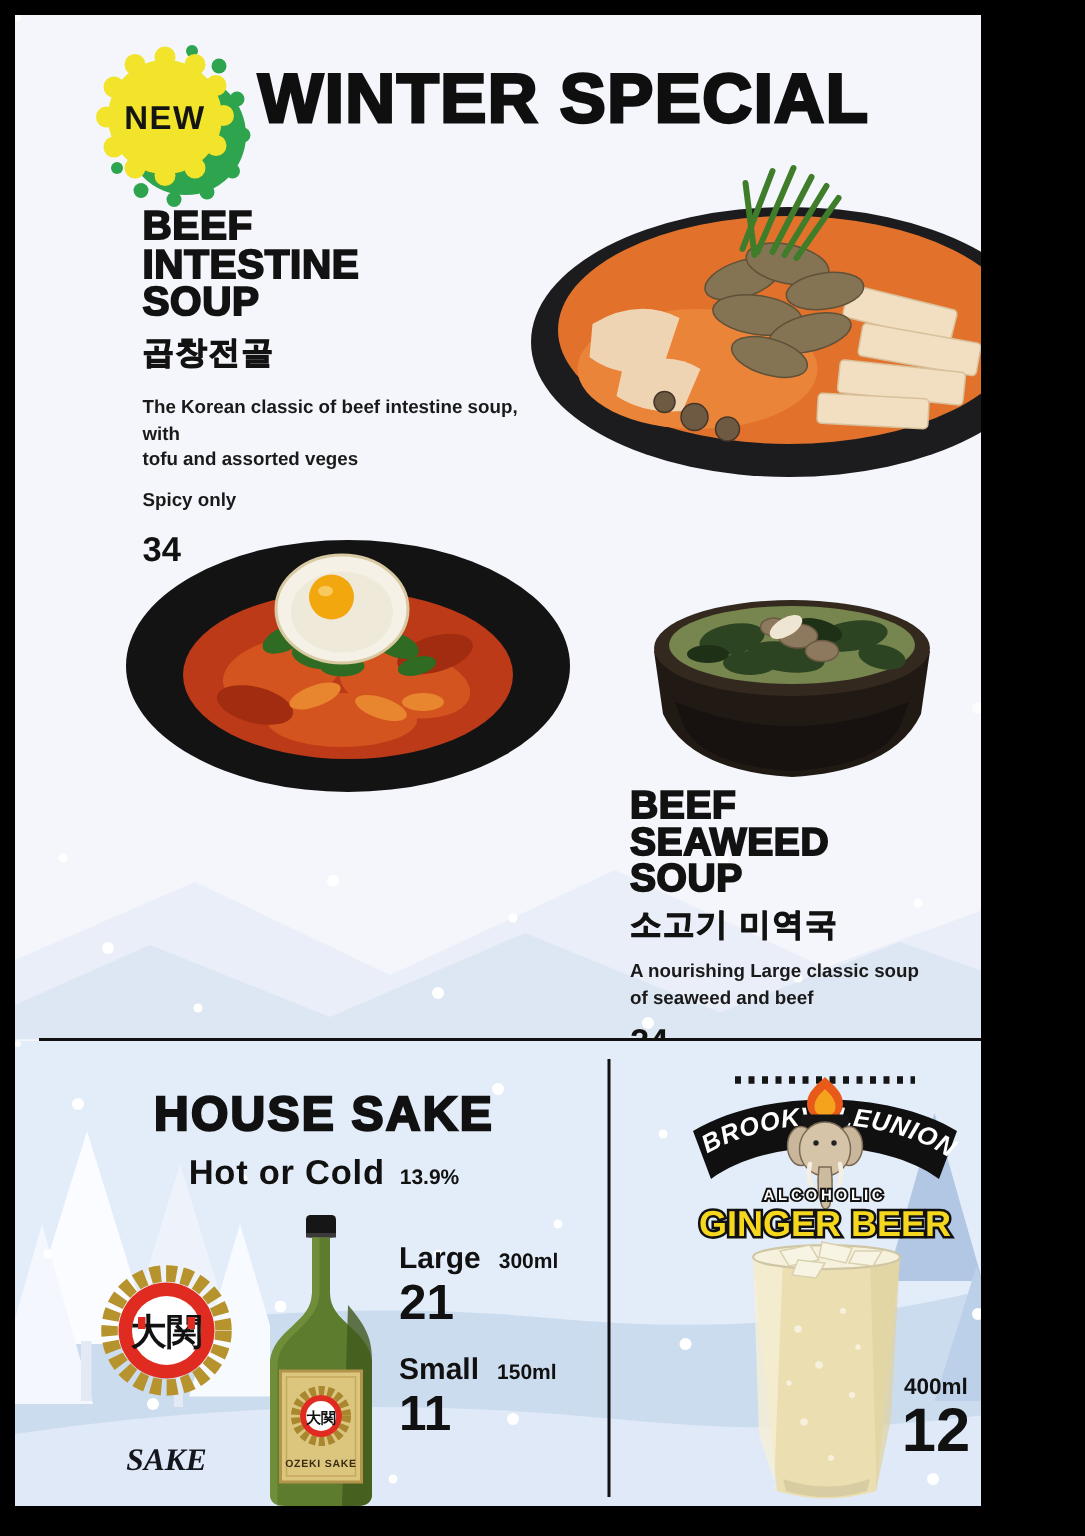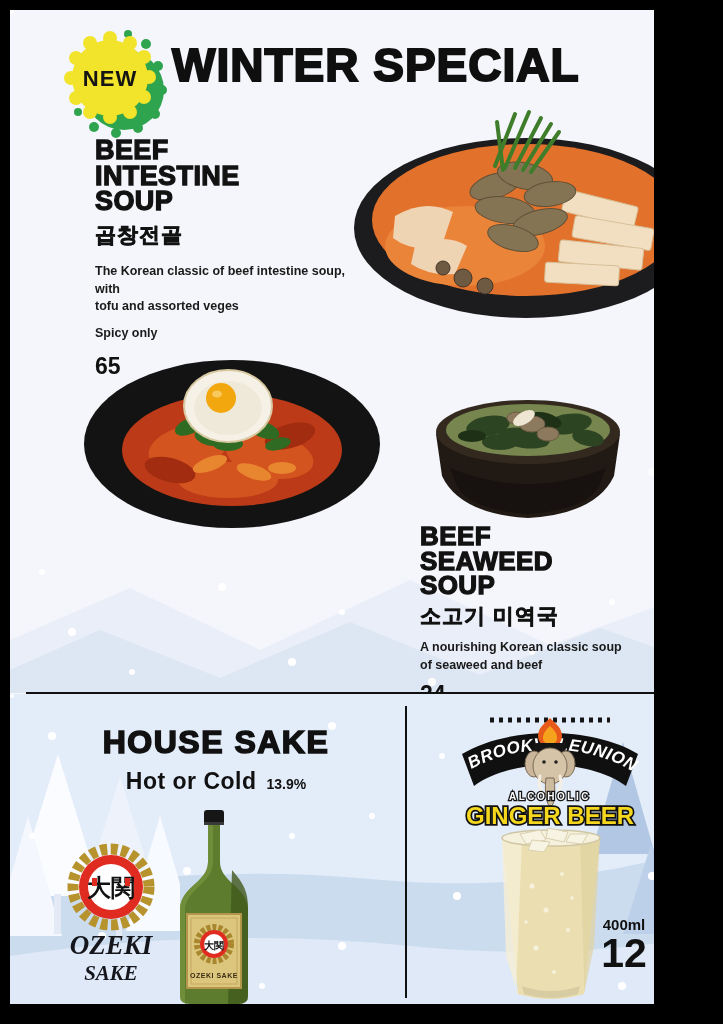--- a/index.html
+++ b/index.html
@@ -140,21 +140,21 @@
       </svg>
 
       <div class="abs dish" style="left:85px;top:128px;width:255px;">
         <div class="h-heavy">BEEF
 INTESTINE
 SOUP</div>
         <div class="korean">곱창전골</div>
         <div class="desc">The Korean classic of beef intestine soup, with
 tofu and assorted veges</div>
         <div class="note">Spicy only</div>
-        <div class="price">65</div>
+        <div class="price">34</div>
       </div>
 
       <svg class="abs" style="left:68px;top:342px;" width="308" height="178" viewBox="0 0 308 178">
         <ellipse cx="154" cy="92" rx="148" ry="84" fill="#131313"></ellipse>
         <ellipse cx="154" cy="98" rx="110" ry="56" fill="#bd3a18"></ellipse>
         <g fill="#d4541f">
           <ellipse cx="110" cy="96" rx="40" ry="22" transform="rotate(-12 110 96)"></ellipse>
           <ellipse cx="192" cy="104" rx="44" ry="22" transform="rotate(10 192 104)"></ellipse>
           <ellipse cx="150" cy="128" rx="50" ry="18"></ellipse>
         </g>
@@ -205,21 +205,21 @@
         <ellipse cx="96" cy="46" rx="12" ry="6" fill="#eee6d2" transform="rotate(-30 96 46)"></ellipse>
         <path d="M22,96 Q100,128 178,96 L172,112 Q160,138 100,142 Q40,138 28,112 Z" fill="#171210"></path>
       </svg>
 
 
       <div class="abs dish" style="left:410px;top:514px;width:250px;">
         <div class="h-heavy" style="font-size:26px;">BEEF
 SEAWEED
 SOUP</div>
         <div class="korean" style="margin-top:4px;">소고기 미역국</div>
-        <div class="desc" style="margin-top:9px;">A nourishing Korean classic soup
+        <div class="desc" style="margin-top:9px;">A nourishing Large classic soup
 of seaweed and beef</div>
         <div class="price" style="margin-top:6px;">24</div>
       </div>
     </div>
 
     <div class="divider-h"></div>
 
     <div class="bottom-section">
 
       <svg class="abs" style="left:0;top:0;" width="703" height="310" viewBox="0 0 703 310">
@@ -252,38 +252,47 @@
       </div>
 
       <svg class="abs" style="left:56px;top:148px;" width="90" height="90" viewBox="0 0 90 90">
         <circle cx="45" cy="45" r="38" fill="none" stroke="#b7932e" stroke-width="11" stroke-dasharray="7 3.5"></circle>
         <circle cx="45" cy="45" r="32" fill="#e02b20"></circle>
         <circle cx="45" cy="45" r="23" fill="#ffffff"></circle>
         <text x="45" y="54" text-anchor="middle" font-size="24" font-weight="bold" fill="#111">大関</text>
         <rect x="26" y="36" width="5" height="8" fill="#e02b20"></rect>
         <rect x="59" y="36" width="5" height="8" fill="#e02b20"></rect>
       </svg>
-      <div class="abs ozeki-name" style="left:42px;top:238px;width:118px;">OZEKI</div>
       <div class="abs ozeki-type" style="left:42px;top:264px;width:118px;">SAKE</div>
 
       <svg class="abs" style="left:162px;top:116px;" width="84" height="194" viewBox="0 0 84 194">
         <rect x="32" y="0" width="20" height="15" rx="3" fill="#161616"></rect>
         <rect x="32" y="12" width="20" height="3" fill="#3a3a3a"></rect>
         <path d="M36,15 L48,15 L48,52 C48,72 74,76 76,98 L76,186 Q76,194 66,194 L18,194 Q8,194 8,186 L8,98 C10,76 36,72 36,52 Z" fill="#5d7c2e"></path>
         <path d="M36,15 L41,15 L41,52 C40,74 16,78 13,98 L13,194 L18,194 Q8,194 8,186 L8,98 C10,76 36,72 36,52 Z" fill="#79953f" opacity=".7"></path>
         <path d="M60,60 C72,74 76,82 76,98 L76,186 Q76,194 66,194 L56,194 Z" fill="#41591d" opacity=".8"></path>
         <rect x="15" y="104" width="54" height="74" fill="#dcc67e" stroke="#b2944a" stroke-width="2"></rect>
         <rect x="19" y="108" width="46" height="66" fill="none" stroke="#c4a85c" stroke-width="1"></rect>
         <circle cx="42" cy="134" r="17" fill="none" stroke="#a8872e" stroke-width="6" stroke-dasharray="4 2"></circle>
         <circle cx="42" cy="134" r="14" fill="#e02b20"></circle>
         <circle cx="42" cy="134" r="10" fill="#fff"></circle>
         <text x="42" y="138.5" text-anchor="middle" font-size="10" font-weight="bold" fill="#111">大関</text>
         <text x="42" y="168" text-anchor="middle" font-size="7" font-weight="bold" fill="#3a2d14" letter-spacing=".5">OZEKI SAKE</text>
       </svg>
 
+      <div class="abs" style="left:256px;top:134px;">
+        <div>
+          <span class="size-label">Large</span><span class="size-vol">300ml</span>
+          <div class="size-price">21</div>
+        </div>
+        <div style="margin-top:16px;">
+          <span class="size-label">Small</span><span class="size-vol">150ml</span>
+          <div class="size-price">11</div>
+        </div>
+      </div>
 
       <div class="divider-v"></div>
 
       <svg class="abs" style="left:450px;top:18px;" width="180" height="120" viewBox="0 0 180 120">
         <line x1="30" y1="8" x2="150" y2="8" stroke="#151515" stroke-width="5" stroke-dasharray="4 5"></line>
         <path d="M2,42 C48,14 132,14 178,42 L166,74 C128,46 52,46 14,74 Z" fill="#101010"></path>
         <path id="bv-curve" d="M10,58 C55,31 125,31 170,58" fill="none"></path>
         <text font-size="17" font-weight="bold" font-style="italic" fill="#fff" letter-spacing=".5">
           <textPath href="#bv-curve" startOffset="1%">BROOKVALE</textPath>
         </text>

